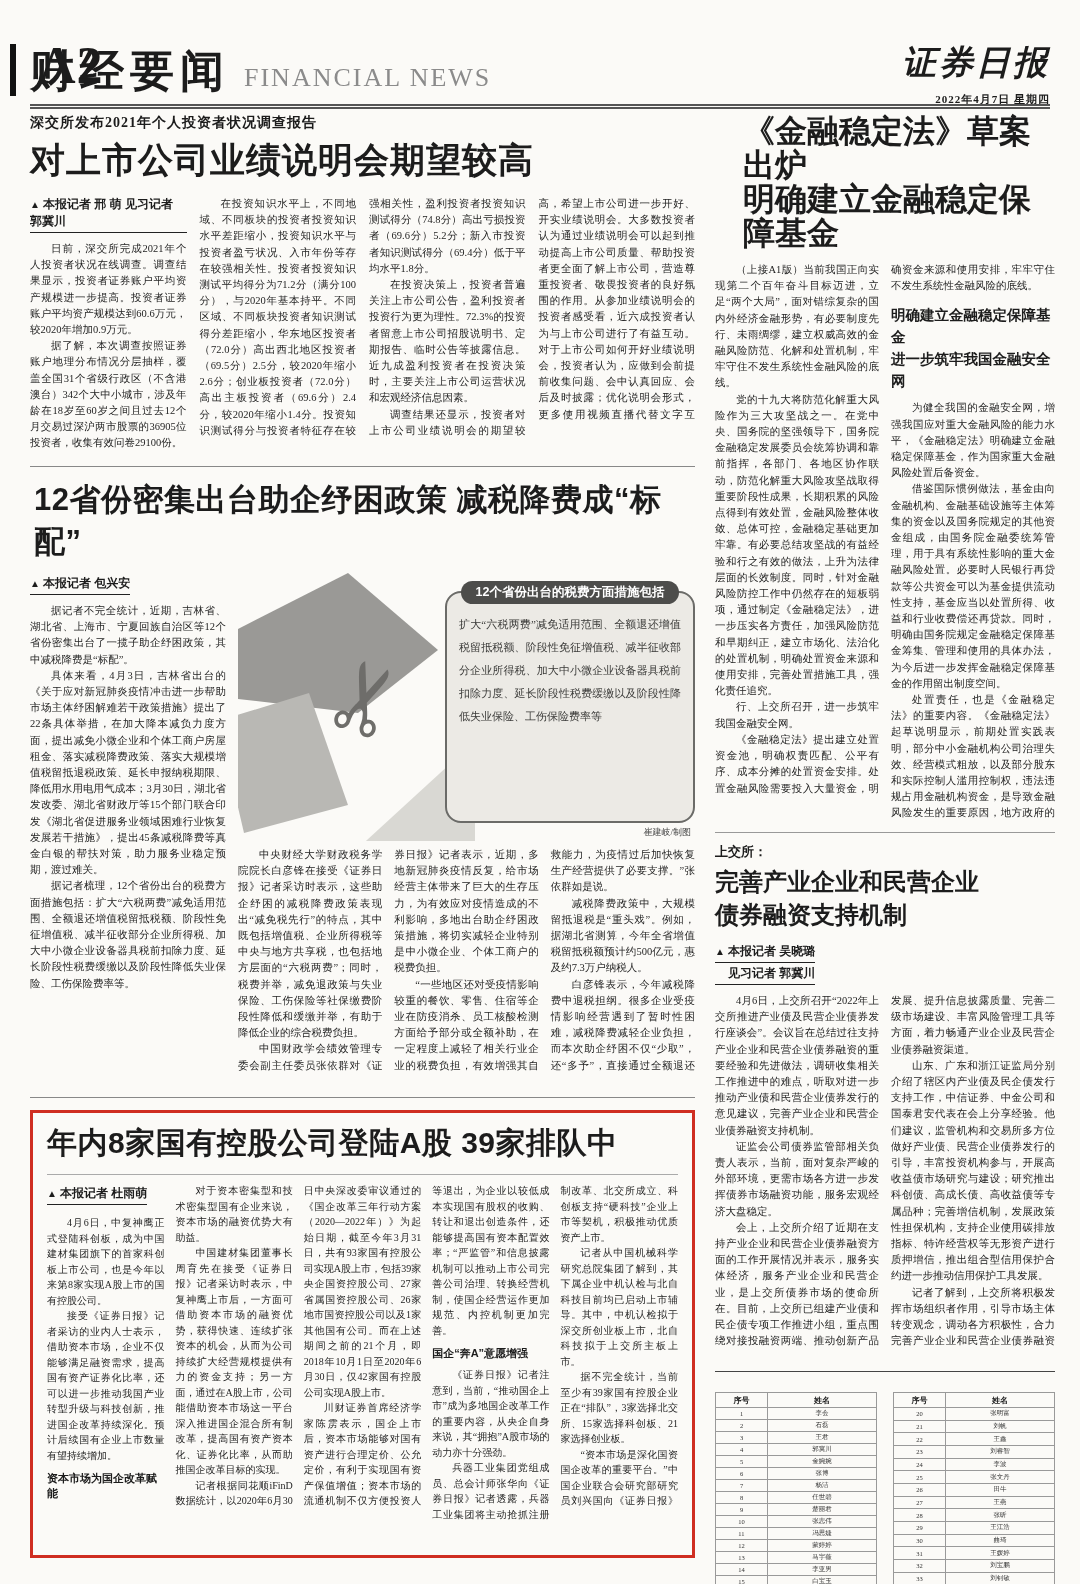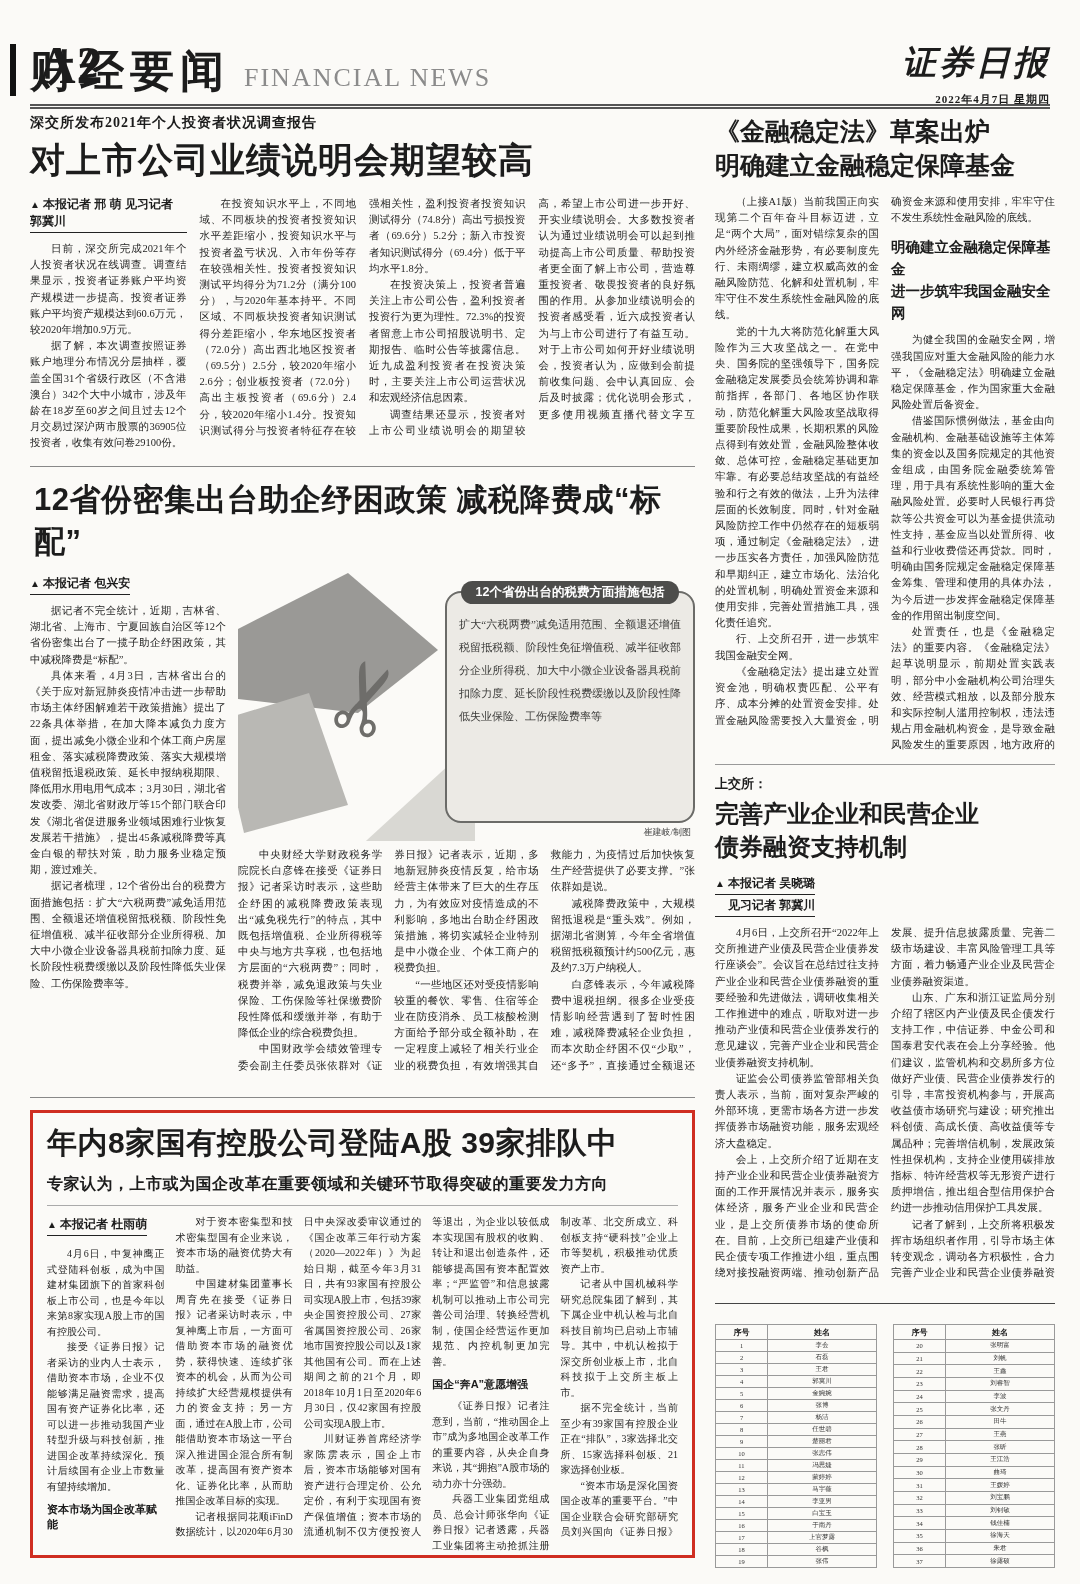--- a/index.html
+++ b/index.html
@@ -52,21 +52,21 @@
   
   .soe-box { margin-top:12px; border:3px solid #cf2e21; padding:10px 14px 12px 14px; height:448px; }
   .soe-headline { font-size:30px; font-weight:bold; font-family:"Liberation Sans",sans-serif; letter-spacing:0.5px; }
   .soe-subhead { font-size:16px; font-weight:bold; margin-top:10px; letter-spacing:0.5px; }
   .soe-rule { border-top:1px solid #aaa; margin:10px 0 8px 0; }
   .soe-body { height:340px; column-count:5; column-gap:11px; }
   .soe-body p { font-size:10px; line-height:15.5px; }
   .soe-body .byline { margin-bottom:10px; }
   
   .right-region { position:absolute; left:715px; top:114px; width:340px; }
-  .stb-headline { font-size:25px; line-height:34px; font-weight:bold; font-family:"Liberation Sans",sans-serif; }
+  .stb-headline { font-size:32px; line-height:34px; font-weight:bold; font-family:"Liberation Sans",sans-serif;margin-left:28px; }
   .stb-body { margin-top:12px; height:560px; column-count:2; column-gap:12px; }
   .stb-sub { font-size:14.5px; font-weight:bold; line-height:22px; margin:10px 0 8px 0; text-indent:0; }
   .rule-h { border-top:1px solid #999; margin:10px 0; }
   .sse { margin-top:4px; }
   .sse-kicker { font-size:13px; font-weight:bold; }
   .sse-headline { font-size:24px; line-height:33px; font-weight:bold; font-family:"Liberation Sans",sans-serif; margin-top:4px; }
   .sse-bylines { margin-top:10px; }
   .sse-byline2 { font-size:12px; font-weight:bold; font-family:"Liberation Sans",sans-serif; margin-top:2px; padding-left:13px; border-bottom:1.5px solid #222; display:inline-block; padding-bottom:2px; }
   .sse-body { margin-top:8px; height:370px; column-count:2; column-gap:12px; }
   
@@ -147,21 +147,20 @@
               <p>“一些地区还对受疫情影响较重的餐饮、零售、住宿等企业在防疫消杀、员工核酸检测方面给予部分或全额补助，在一定程度上减轻了相关行业企业的税费负担，有效增强其自救能力，为疫情过后加快恢复生产经营提供了必要支撑。”张依群如是说。</p>
               <p>减税降费政策中，大规模留抵退税是“重头戏”。例如，据湖北省测算，今年全省增值税留抵税额预计约500亿元，惠及约7.3万户纳税人。</p>
               <p>白彦锋表示，今年减税降费中退税担纲。很多企业受疫情影响经营遇到了暂时性困难，减税降费减轻企业负担，而本次助企纾困不仅“少取”，还“多予”，直接通过全额退还增值税留抵税额的方式，增加企业用于生产经营的现金流。</p>
             </div>
         </div>
       </div>
     </div>
 
     <div class="soe-box">
       <div class="soe-headline">年内8家国有控股公司登陆A股  39家排队中</div>
-      <div class="soe-subhead">专家认为，上市或为国企改革在重要领域和关键环节取得突破的重要发力方向</div>
       <div class="soe-rule"></div>
       <div class="soe-body body-cols">
         <div><span class="byline"><span class="flag">▲</span><span>本报记者 杜雨萌</span></span></div>
         <div>
             <p>4月6日，中复神鹰正式登陆科创板，成为中国建材集团旗下的首家科创板上市公司，也是今年以来第8家实现A股上市的国有控股公司。</p>
             <p>接受《证券日报》记者采访的业内人士表示，借助资本市场，企业不仅能够满足融资需求，提高国有资产证券化比率，还可以进一步推动我国产业转型升级与科技创新，推进国企改革持续深化。预计后续国有企业上市数量有望持续增加。</p>
           </div>
         <h3 class="inline-sub">资本市场为国企改革赋能</h3>
         <div>
             <p>对于资本密集型和技术密集型国有企业来说，资本市场的融资优势大有助益。</p>

